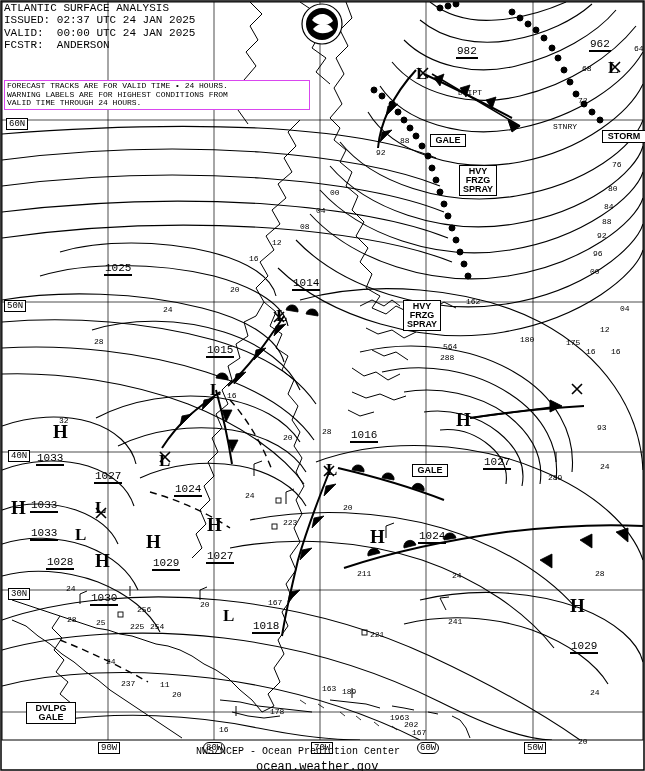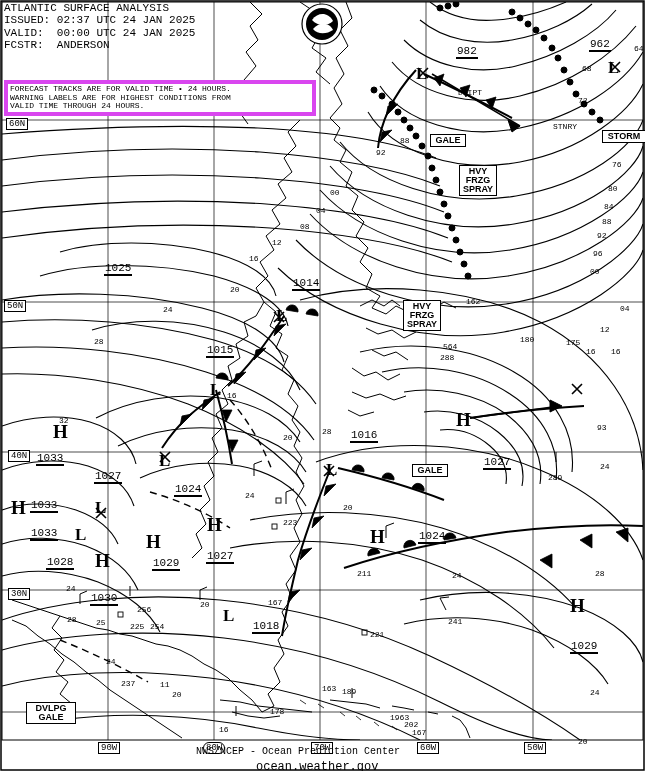--- a/index.html
+++ b/index.html
@@ -2,21 +2,21 @@
 <html><head>
 <meta charset="utf-8">
 <style>
   html,body{margin:0;padding:0;background:#fff;}
   body{width:645px;height:771px;overflow:hidden;font-family:"Liberation Sans",sans-serif;}
   #map{position:relative;width:645px;height:771px;background:#ffffff;}
   .abs{position:absolute;}
   
   .hdr{left:4px;top:2px;width:300px;}
   .hdr .ln{font-family:"Liberation Mono",monospace;font-size:11px;line-height:12.4px;color:#000;white-space:pre;letter-spacing:0px;}
-  .notebox{left:4px;top:80px;width:300px;border:4px solid #d946ef;background:#fff;padding:1px 2px;}
+  .notebox{left:4px;top:80px;width:300px;border:1px solid #d946ef;background:#fff;padding:1px 2px;}
   .notebox .ln{font-family:"Liberation Mono",monospace;font-size:8px;line-height:8.6px;color:#000;white-space:pre;}
   
   .lbl{font-family:"Liberation Mono",monospace;font-size:10px;color:#000;white-space:pre;line-height:10px;}
   .lbl.sm{font-size:8px;}
   .isoval{font-family:"Liberation Mono",monospace;font-size:11px;color:#000;border-bottom:2px solid #000;padding:0 1px;line-height:12px;white-space:pre;}
   .hl{font-family:"Liberation Serif",serif;font-weight:bold;font-size:17px;color:#000;line-height:16px;}
   .hl.big{font-size:19px;}
   .boxlbl{font-family:"Liberation Sans",sans-serif;font-weight:bold;font-size:9px;line-height:9.5px;color:#000;border:1px solid #000;background:#fff;padding:1px 2px;text-align:center;white-space:pre;}
   .boxlbl.multi{line-height:9px;}
   .plain-box{border:1px solid #000;background:#fff;padding:0 2px;font-family:"Liberation Mono",monospace;font-size:9px;line-height:10px;}
@@ -316,21 +316,21 @@
   </div>
 
   <div id="latlon">
       <div class="abs plain-box" style="left: 6px; top: 118px;">60N</div>
       <div class="abs plain-box" style="left: 4px; top: 300px;">50N</div>
       <div class="abs plain-box" style="left: 8px; top: 450px;">40N</div>
       <div class="abs plain-box" style="left: 8px; top: 588px;">30N</div>
       <div class="abs plain-box" style="left: 98px; top: 742px;">90W</div>
       <div class="abs plain-box" style="left: 203px; top: 742px; border-radius: 6px;">80W</div>
       <div class="abs plain-box" style="left: 311px; top: 742px;">70W</div>
-      <div class="abs plain-box" style="left: 417px; top: 742px;">60W</div>
+      <div class="abs plain-box" style="left: 417px; top: 742px; border-radius: 6px;">60W</div>
       <div class="abs plain-box" style="left: 524px; top: 742px;">50W</div>
     </div>
 
   <div id="pressures">
       <div class="abs isoval" style="left: 456px; top: 45px;">982</div>
       <div class="abs isoval" style="left: 589px; top: 38px;">962</div>
       <div class="abs isoval" style="left: 104px; top: 262px;">1025</div>
       <div class="abs isoval" style="left: 292px; top: 277px;">1014</div>
       <div class="abs isoval" style="left: 206px; top: 344px;">1015</div>
       <div class="abs isoval" style="left: 350px; top: 429px;">1016</div>

